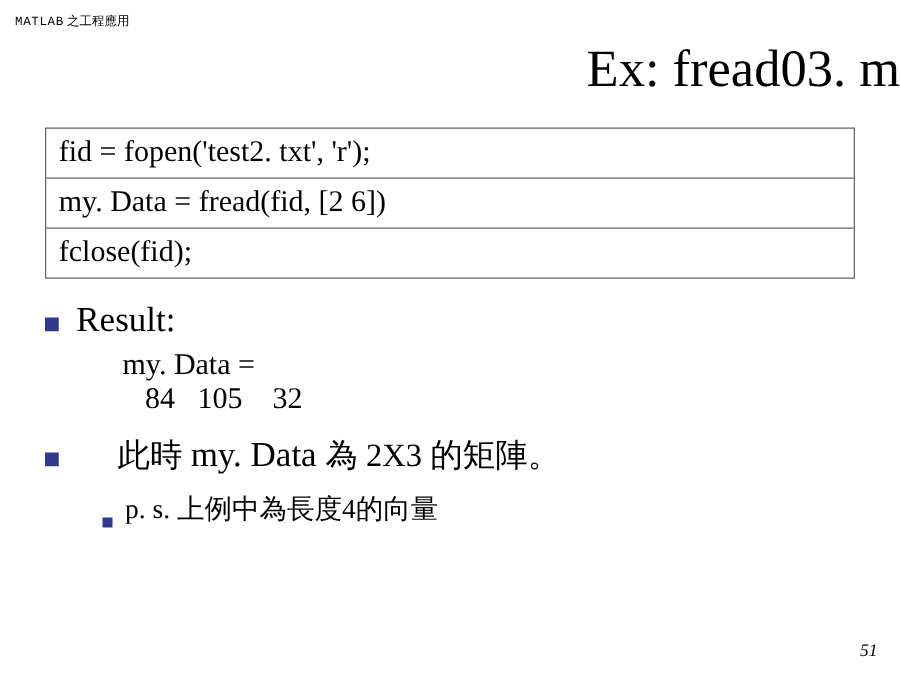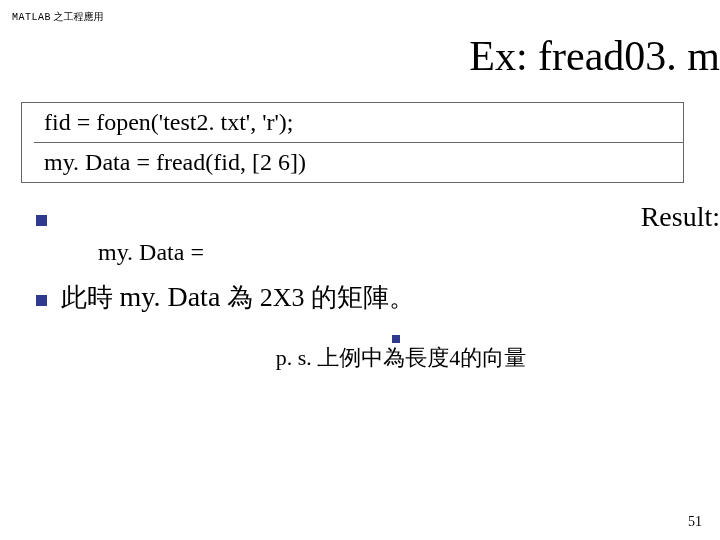--- a/index.html
+++ b/index.html
@@ -22,38 +22,36 @@
     font-family: "Courier New", monospace;
     letter-spacing: 0.5px;
   }
   .title {
     text-align: right;
     font-size: 42px;
     margin: 8px 0 22px 0;
     font-family: "Times New Roman", serif;
   }
   .codebox {
-    margin: 0 36px 0 21px;
+    margin: 0 36px 0 36px;
     border: 1px solid #666;
-    padding-left: 12px;
   }
   .crow {
     padding: 6px 10px;
     font-size: 24px;
     font-family: "Times New Roman", serif;
     border-bottom: 1px solid #666;
   }
   .crow:last-child {
     border-bottom: none;
   }
   .point {
     margin: 18px 0 0 36px;
     display: flex;
     align-items: baseline;
-    justify-content: space-between;
   }
   .bullet {
     width: 11px;
     height: 11px;
     background: #2f3a8f;
     margin-right: 14px;
     margin-top: 10px;
     flex-shrink: 0;
   }
   .bullet-sm {
@@ -76,68 +74,71 @@
     white-space: pre;
   }
   .conclusion {
     margin: 14px 0 0 36px;
     display: flex;
     align-items: baseline;
   }
   .conclusion-text {
     font-size: 26px;
     font-family: "PMingLiU", "MingLiU", serif;
+    margin-left: 33px;
   }
   .conclusion-text .latin {
     font-family: "Times New Roman", serif;
     font-size: 28px;
   }
   .subpoint {
     margin: 10px 0 0 82px;
     display: flex;
-    align-items: center;
-    flex-direction: column;
+    align-items: flex-end;
   }
   .subpoint-text {
     font-size: 22px;
     font-family: "PMingLiU", "MingLiU", serif;
   }
   .subpoint-text .latin {
     font-family: "Times New Roman", serif;
   }
   .pagenum {
     position: absolute;
     right: 18px;
     bottom: 10px;
     font-size: 14px;
     font-family: "Times New Roman", serif;
+    font-style: italic;
   }
 </style>
 </head>
 <body>
 
 <div class="header">
   <span class="matlab">MATLAB</span>
   <span>之工程應用</span>
 </div>
 
 <div class="title">Ex:  fread03. m</div>
 
 <div class="codebox">
   <div class="crow">fid = fopen('test2. txt', 'r');</div>
   <div class="crow">my. Data = fread(fid, [2 6])</div>
+  <div class="crow">fclose(fid);</div>
 </div>
 
 <div class="point">
   <div class="bullet"></div>
   <div class="point-text">Result:</div>
 </div>
 
 <div class="result-block">
   <div class="result-line">my. Data =</div>
+  <div class="result-line">   84   105    32</div>
 </div>
 
 <div class="conclusion">
   <div class="bullet"></div>
   <div class="conclusion-text">
     <span>此時 </span><span class="latin">my. Data </span><span>為 2X3 的矩陣。</span>
   </div>
 </div>
 
 <div class="subpoint">

